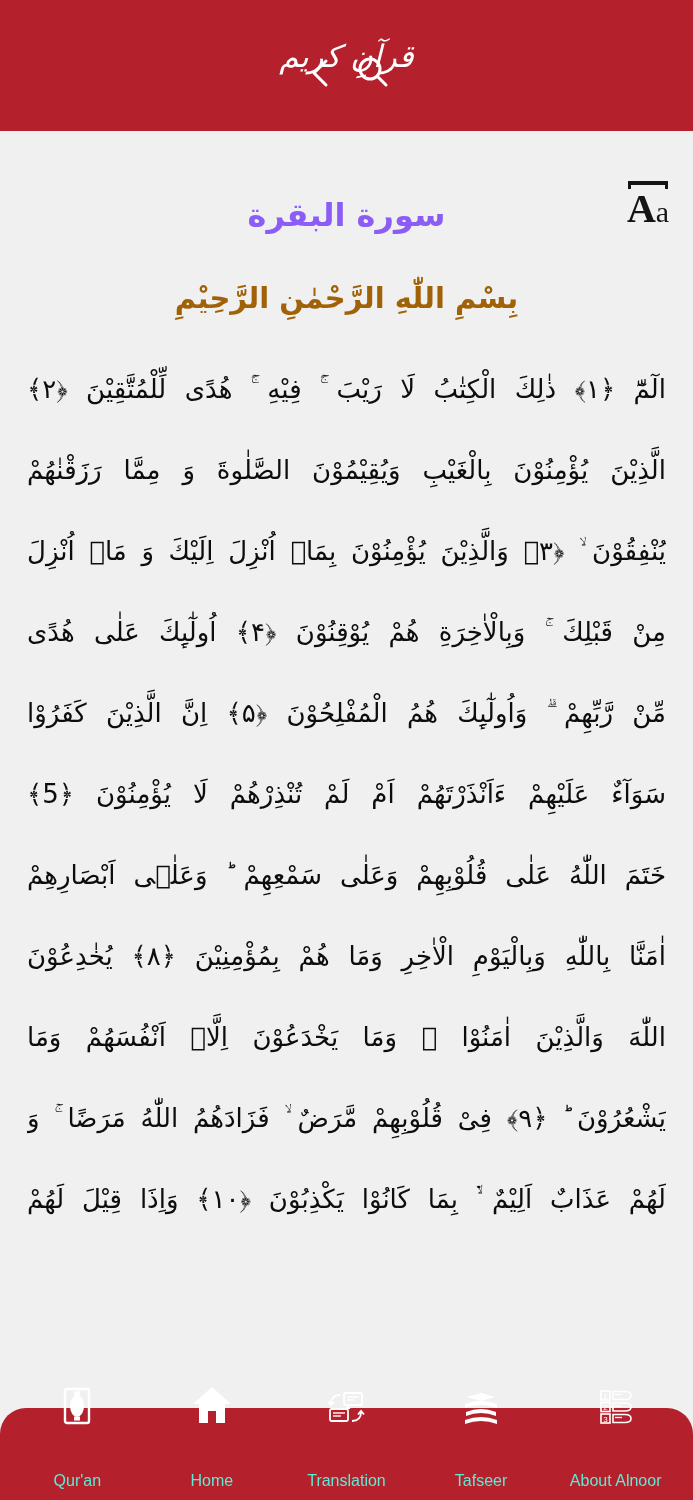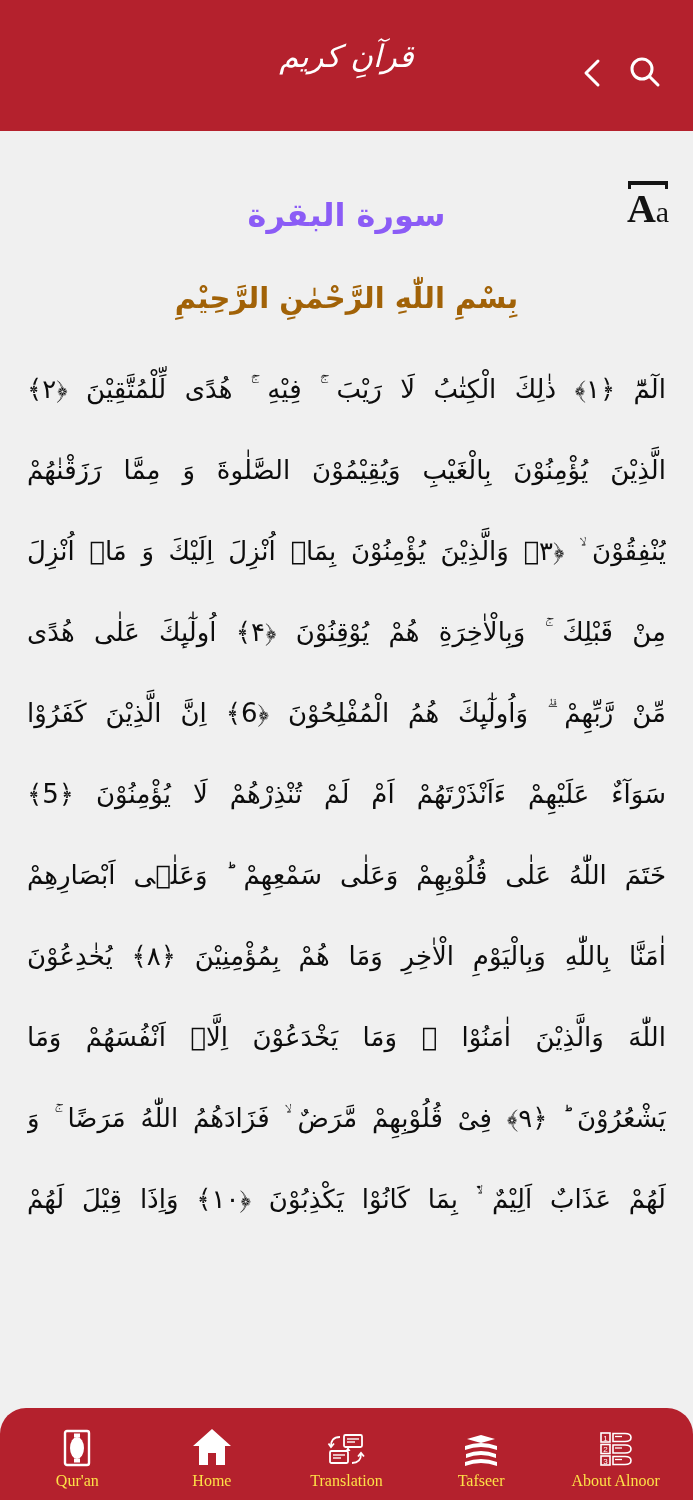--- a/index.html
+++ b/index.html
@@ -15,21 +15,21 @@
   }
 
   
   .app-header {
     position: absolute;
     top: 0; left: 0; right: 0;
     height: 131px;
     background: #B4212D;
     display: flex;
     align-items: center;
-    justify-content: flex-end;
+    justify-content: center;
     padding: 14px 22px 0 22px;
     z-index: 5;
   }
   .icon-btn {
     background: none;
     border: none;
     width: 52px; height: 52px;
     display: flex;
     align-items: center;
     justify-content: center;
@@ -131,24 +131,25 @@
     cursor: pointer;
     flex: 1 1 0;
     display: flex;
     flex-direction: column;
     align-items: center;
     gap: 5px;
     color: #FFFFFF;
   }
   .nav-icon { height: 40px; display: flex; align-items: flex-end; justify-content: center; }
   .nav-label {
-    font-family: Liberation Serif, serif;
+    font-family: Liberation Sans, sans-serif;
     font-size: 16px;
-    color: #fde047;
+    color: #5eead4;
     white-space: nowrap;
+    margin-top: 42px;
   }
   svg { display: block; }
 </style>
 </head>
 <body>
 
 <div class="screen">
 
   <header class="app-header">
     <button class="icon-btn">
@@ -182,21 +183,21 @@
       </button>
     </div>
 
     <div class="bismillah">بِسْمِ اللّٰهِ الرَّحْمٰنِ الرَّحِیْمِ</div>
 
     <div class="ayah-block">
       <div class="ayah-line">الٓمّٓ ﴿۱﴾ ذٰلِكَ الْكِتٰبُ لَا رَیْبَ ۚۛ فِیْهِ ۚۛ هُدًی لِّلْمُتَّقِیْنَ ﴿۲﴾</div>
       <div class="ayah-line">الَّذِیْنَ یُؤْمِنُوْنَ بِالْغَیْبِ وَیُقِیْمُوْنَ الصَّلٰوةَ وَ مِمَّا رَزَقْنٰهُمْ</div>
       <div class="ayah-line">یُنْفِقُوْنَ ۙ ﴿۳﴾ وَالَّذِیْنَ یُؤْمِنُوْنَ بِمَاۤ اُنْزِلَ اِلَیْكَ وَ مَاۤ اُنْزِلَ</div>
       <div class="ayah-line">مِنْ قَبْلِكَ ۚ وَبِالْاٰخِرَةِ هُمْ یُوْقِنُوْنَ ﴿۴﴾ اُولٰٓىِٕكَ عَلٰی هُدًی</div>
-      <div class="ayah-line">مِّنْ رَّبِّهِمْ ۗ وَاُولٰٓىِٕكَ هُمُ الْمُفْلِحُوْنَ ﴿6﴾ اِنَّ الَّذِیْنَ كَفَرُوْا</div>
+      <div class="ayah-line">مِّنْ رَّبِّهِمْ ۗ وَاُولٰٓىِٕكَ هُمُ الْمُفْلِحُوْنَ ﴿۵﴾ اِنَّ الَّذِیْنَ كَفَرُوْا</div>
       <div class="ayah-line">سَوَآءٌ عَلَیْهِمْ ءَاَنْذَرْتَهُمْ اَمْ لَمْ تُنْذِرْهُمْ لَا یُؤْمِنُوْنَ ﴿5﴾</div>
       <div class="ayah-line">خَتَمَ اللّٰهُ عَلٰی قُلُوْبِهِمْ وَعَلٰی سَمْعِهِمْ ؕ وَعَلٰۤی اَبْصَارِهِمْ</div>
       <div class="ayah-line">اٰمَنَّا بِاللّٰهِ وَبِالْیَوْمِ الْاٰخِرِ وَمَا هُمْ بِمُؤْمِنِیْنَ ﴿۸﴾ یُخٰدِعُوْنَ</div>
       <div class="ayah-line">اللّٰهَ وَالَّذِیْنَ اٰمَنُوْا ۚ وَمَا یَخْدَعُوْنَ اِلَّاۤ اَنْفُسَهُمْ وَمَا</div>
       <div class="ayah-line">یَشْعُرُوْنَ ؕ ﴿۹﴾ فِیْ قُلُوْبِهِمْ مَّرَضٌ ۙ فَزَادَهُمُ اللّٰهُ مَرَضًا ۚ وَ</div>
       <div class="ayah-line">لَهُمْ عَذَابٌ اَلِیْمٌ ۙ۬ بِمَا كَانُوْا یَكْذِبُوْنَ ﴿۱۰﴾ وَاِذَا قِیْلَ لَهُمْ</div>
     </div>
   </main>
 
   <nav class="bottom-nav">

